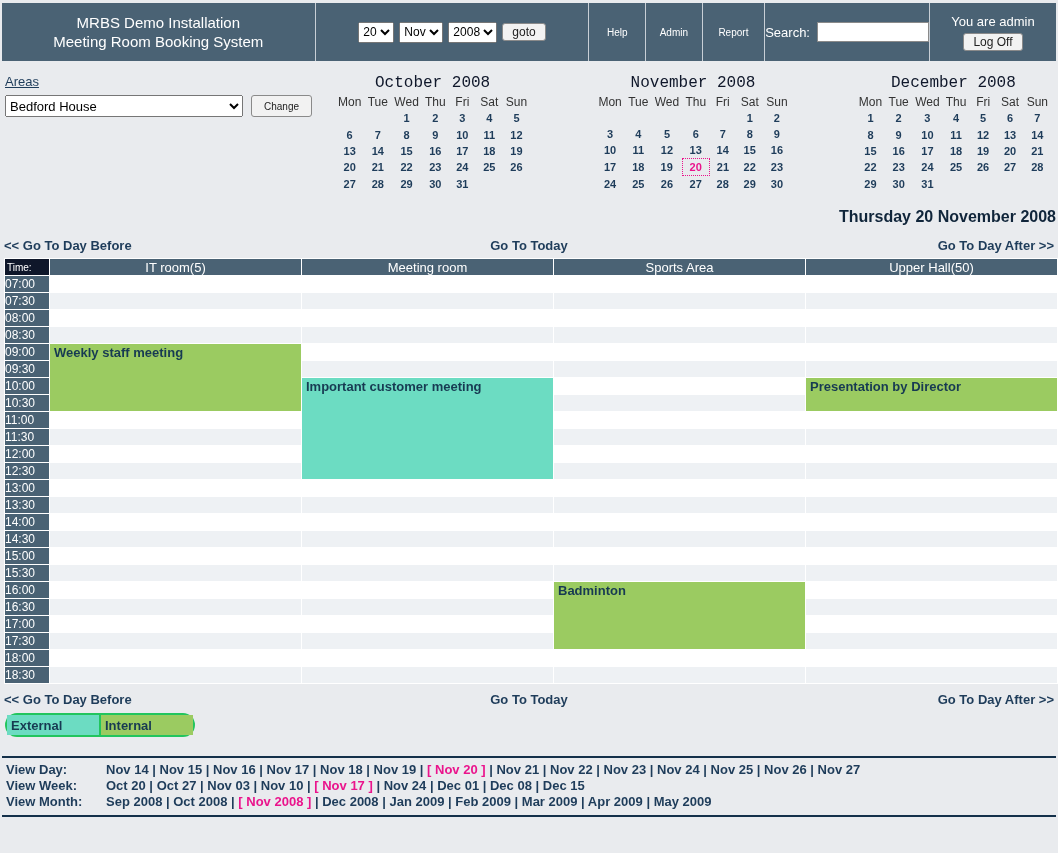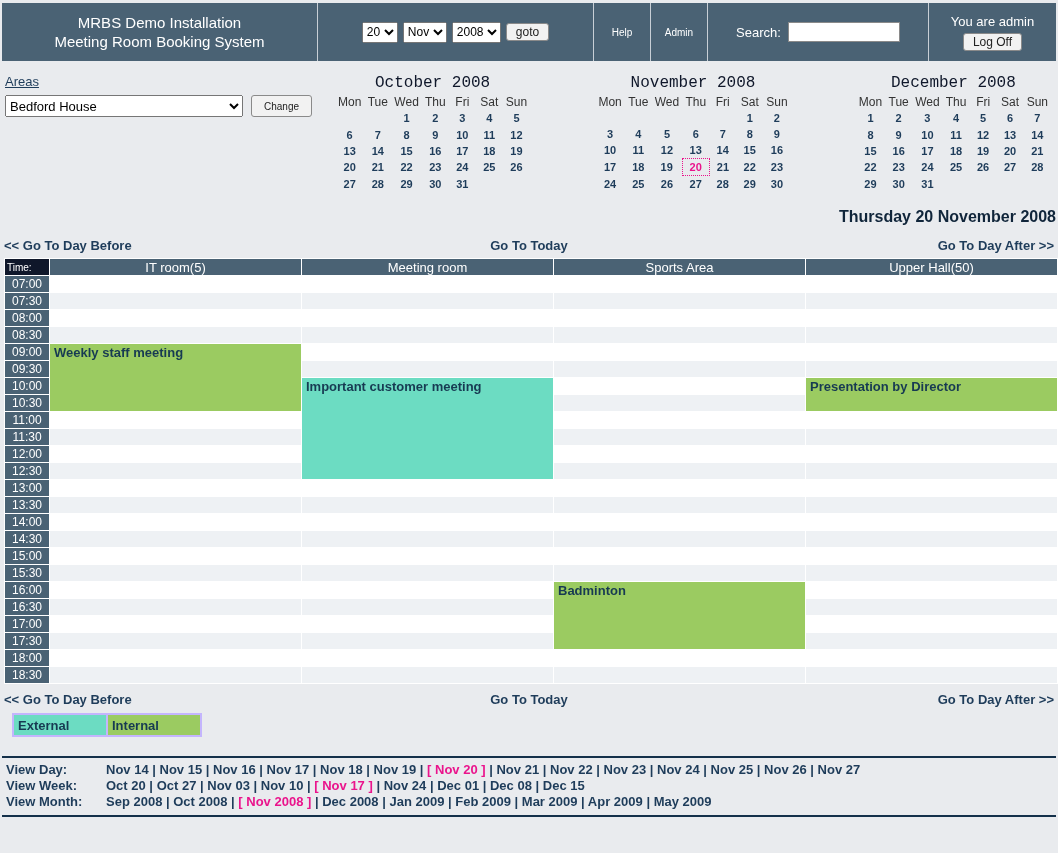--- a/index.html
+++ b/index.html
@@ -51,29 +51,29 @@
   h2.day-heading { text-align:right; font-size:16px; color:#10253a; margin:16px 0 12px 0; font-weight:bold; }
   .daynav { display:flex; font-size:13px; font-weight:bold; margin:8px 2px 5px 2px; }
   .daynav span { flex:1; }
   .daynav .mid { text-align:center; }
   .daynav .right { text-align:right; }
 
   
   table.grid { width:1054px; margin:3px 0 0 2px; border-collapse:separate; border-spacing:1px; background:#fff; table-layout:fixed; }
   table.grid th.room { background:#4a6274; color:#fff; font-weight:normal; font-size:13px; height:16px; padding:0; }
   table.grid th.timehdr { background:#0f172a; color:#fff; font-weight:normal; font-size:10px; text-align:left; padding:0 0 0 2px; width:44px; }
-  table.grid th.time { background:#4a6274; color:#fff; font-weight:normal; font-size:12px; text-align:center; padding:0; height:16px; }
+  table.grid th.time { background:#4a6274; color:#fff; font-weight:normal; font-size:12px; text-align:left; padding:0; height:16px; }
   table.grid td.slot { background:#fff; height:16px; padding:0; }
   table.grid tr.alt td.slot { background:#eef1f4; }
   table.grid td.booking { vertical-align:top; text-align:left; font-size:13px; font-weight:bold; color:#173a52; padding:1px 4px; cursor:pointer; }
   table.grid td.internal { background:#9bcb61; }
   table.grid td.external { background:#6cdcc2; }
 
   
-  table.legend { border-collapse:separate; border-spacing:2px; background:#c4b5fd; margin:6px 0 0 10px; }
+  table.legend { border-collapse:separate; border-spacing:2px; background:#22c55e; margin:6px 0 0 3px;border-radius:12px; }
   table.legend td { width:92px; font-size:13px; font-weight:bold; color:#173a52; padding:2px 4px; height:20px; }
 
   
   .footer {
     margin-top:19px;
     border-top:2px solid #14304a; border-bottom:2px solid #14304a;
     padding:4px 4px 5px 4px;
     font-size:13px; font-weight:bold;
   }
   .footer .frow { display:flex; line-height:16px;align-items:center; }
@@ -90,20 +90,21 @@
     <span>Meeting Room Booking System</span>
   </div>
   <div class="b-date">
     <select><option>20</option></select>
     <select><option>Nov</option></select>
     <select><option>2008</option></select>
     <button>goto</button>
   </div>
   <div class="b-link">Help</div>
   <div class="b-link">Admin</div>
+  <div class="b-link" style="width:63px">Report</div>
   <div class="b-search">
     <span>Search:</span>
     <input type="text" value="" style="">
   </div>
   <div class="b-user">
     <span>You are admin</span>
     <button>Log Off</button>
   </div>
 </div>
 

